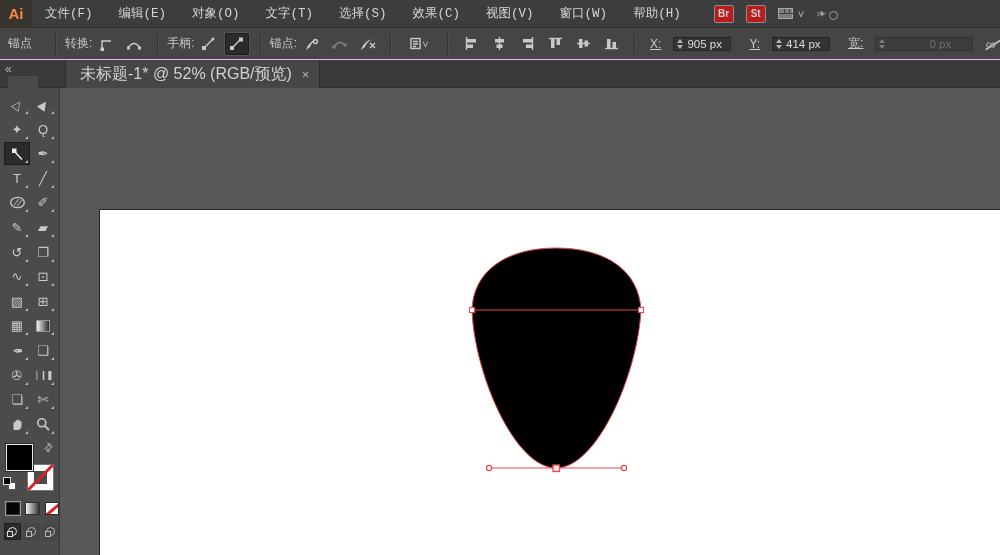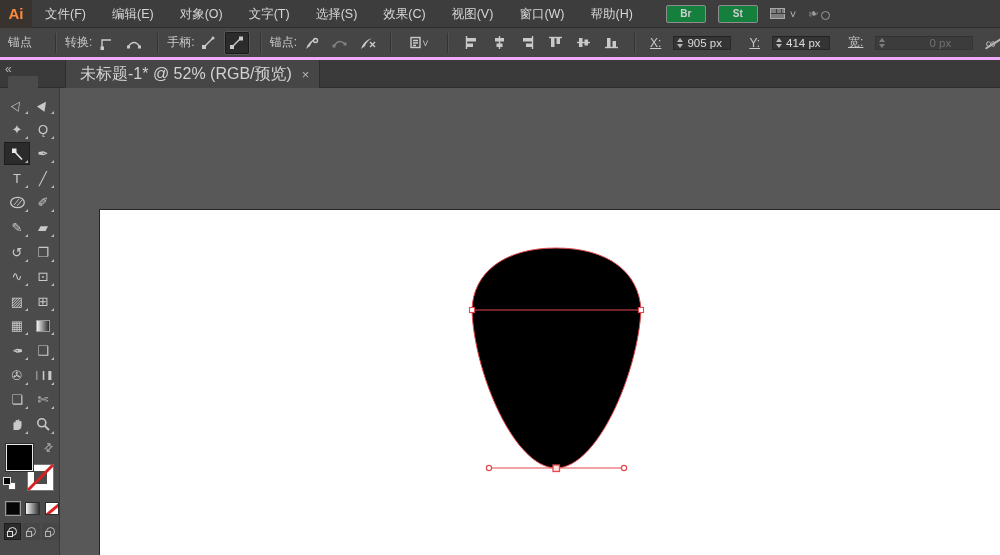--- a/index.html
+++ b/index.html
@@ -7,36 +7,36 @@
     font-family:"Liberation Sans","DejaVu Sans",sans-serif; font-size:12px; color:#d6d6d6;
     -webkit-font-smoothing:antialiased; }
 
   
   .menubar { position:absolute; left:0; top:0; width:1000px; height:28px;
     background:#3d3d3d; border-bottom:1px solid #2e2e2e; display:flex; align-items:center; }
   .logo { width:32px; height:28px; display:flex; align-items:center; justify-content:center;
     background:#38332e; color:#ff8a3c; font-weight:bold; font-size:15px; }
   .menu-item { padding:0 13px; height:28px; line-height:28px; font-size:12.5px; color:#d6d6d6; cursor:default; }
   .mb-right { display:flex; align-items:center; gap:12px; margin-left:20px; }
-  .badge-btn { width:40px; height:18px; border:1px solid #8d8d8d; border-radius:2px;
+  .badge-btn { width:20px; height:18px; border:1px solid #8d8d8d; border-radius:2px;
     display:flex; align-items:center; justify-content:center; font-size:10px; font-weight:bold;
-    color:#cfcfcf; background:#15803d; }
+    color:#cfcfcf; background:#b91c1c; }
   .ws-btn { display:flex; align-items:center; gap:5px; color:#b9b9b9; }
   .ws-grid { width:15px; height:11px; border:1px solid #a9a9a9; background:#7c7c7c; position:relative; }
   .ws-grid::after { content:""; position:absolute; left:5px; top:0; width:1px; height:4px; background:#3d3d3d;
     box-shadow:0 0 0 0 #000, 5px 0 0 0 #3d3d3d, -10px 4px 0 10px rgba(0,0,0,0); }
   .ws-grid::before { content:""; position:absolute; left:0; top:4px; width:15px; height:1px; background:#3d3d3d; }
   .caret { font-size:11px; color:#b9b9b9; }
   .live { display:flex; align-items:center; gap:2px; color:#9a9a9a; }
   .live .feather { font-size:13px; transform:rotate(-15deg); display:inline-block; }
   .live .power { width:9px; height:9px; border:1.5px solid #9a9a9a; border-radius:50%; position:relative; top:2px; }
 
   
   .controlbar { position:absolute; left:0; top:28px; width:1000px; height:32px;
-    background:#454545; border-bottom:3px solid #f0abfc; display:flex; align-items:center; padding:0 8px; }
+    background:#454545; border-bottom:1px solid #f0abfc; display:flex; align-items:center; padding:0 8px; }
   .cb-label { color:#c9c9c9; font-size:12px; white-space:nowrap; }
   .ctx-label { margin-right:14px; }
   .sep { width:1px; height:20px; background:#333; box-shadow:1px 0 0 #515151; margin:0 9px; flex:none; }
   .cb-btn { width:24px; height:22px; display:flex; align-items:center; justify-content:center;
     margin:0 2px; border-radius:2px; flex:none; }
   .cb-btn svg { display:block; }
   .cb-btn.pressed { background:#2b2b2b; box-shadow:inset 0 0 0 1px #1b1b1b, 0 0 0 1px #565656; }
   .cb-btn.dim { opacity:.45; }
   .spin { display:flex; align-items:center; height:14px; background:#343434;
     border:1px solid #272727; border-top-color:#222; margin:0 12px; padding:0 5px 0 3px; gap:4px; }
@@ -114,21 +114,21 @@
   .shape-layer { position:absolute; left:0; top:0; width:940px; height:467px; }
 
   svg .ic-stroke { stroke:#c9c9c9; fill:none; stroke-width:1.4; }
   svg .ic-fill { fill:#c9c9c9; }
 </style>
 </head>
 <body>
 
 <div class="menubar">
   <div class="logo">Ai</div>
-  <div id="menu-items" style="display:flex;">
+  <div id="menu-items" style="display:flex;font-family:Liberation Mono, monospace;">
       <div class="menu-item">文件(F)</div>
       <div class="menu-item">编辑(E)</div>
       <div class="menu-item">对象(O)</div>
       <div class="menu-item">文字(T)</div>
       <div class="menu-item">选择(S)</div>
       <div class="menu-item">效果(C)</div>
       <div class="menu-item">视图(V)</div>
       <div class="menu-item">窗口(W)</div>
       <div class="menu-item">帮助(H)</div>
     </div>

